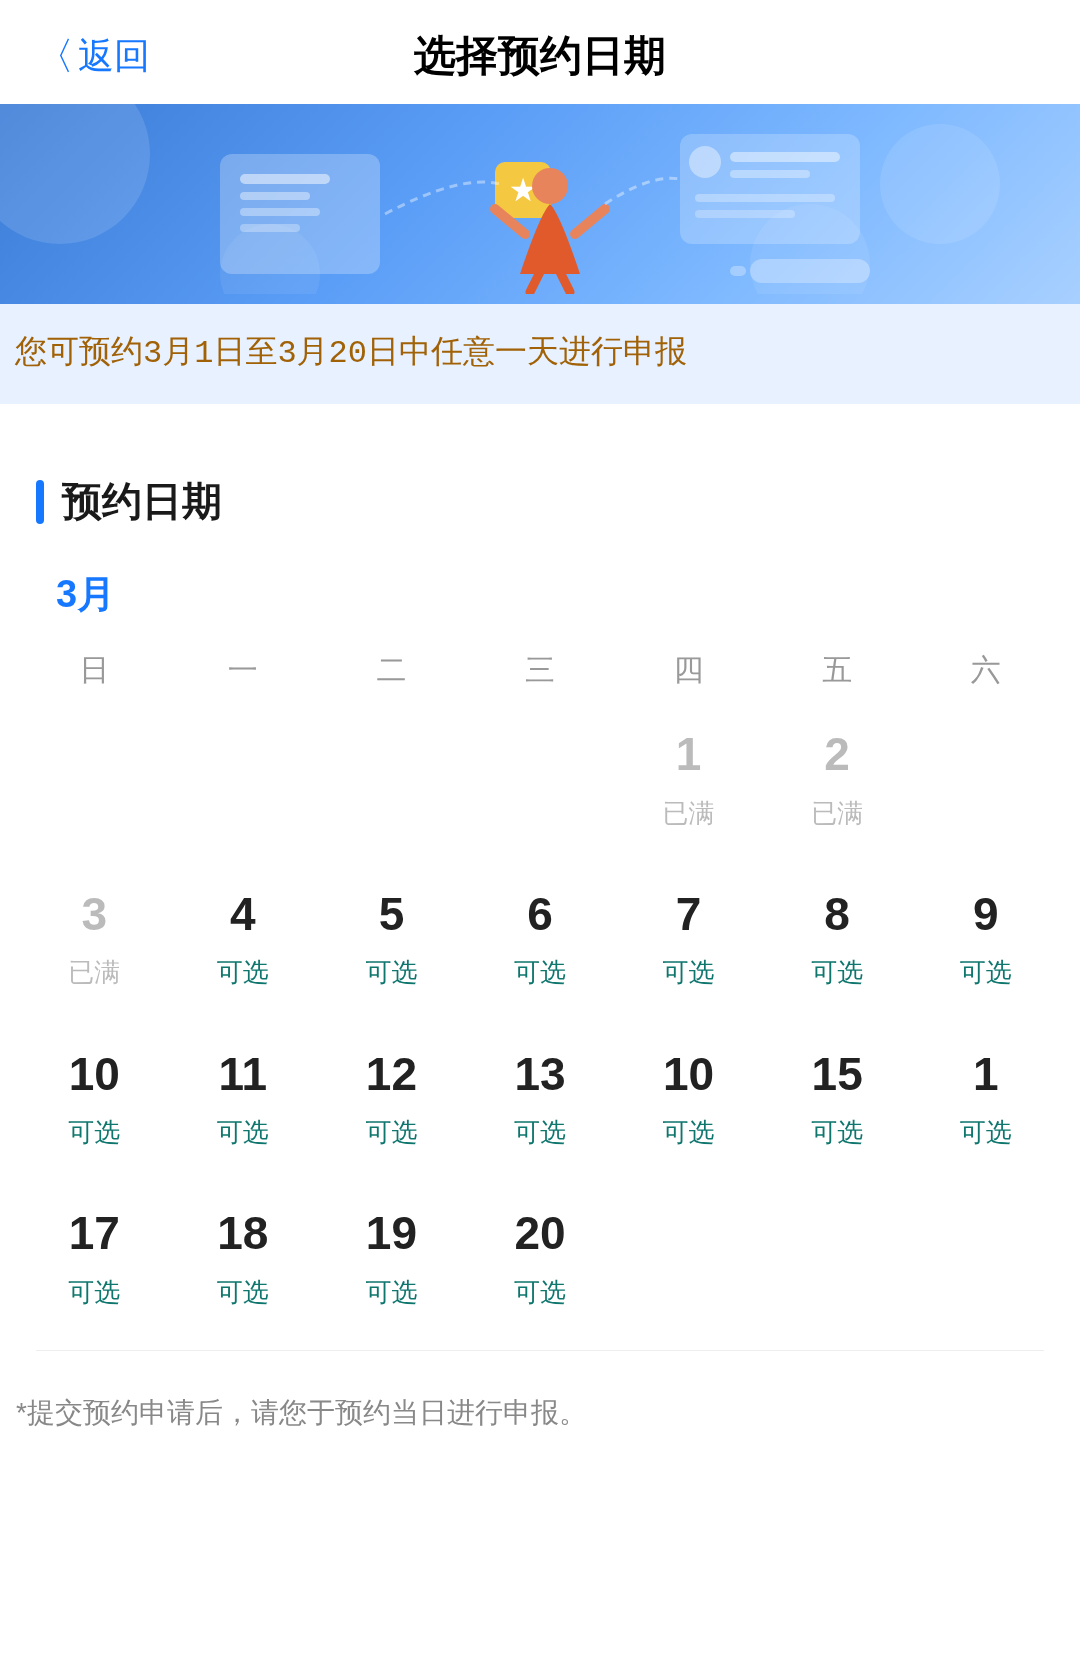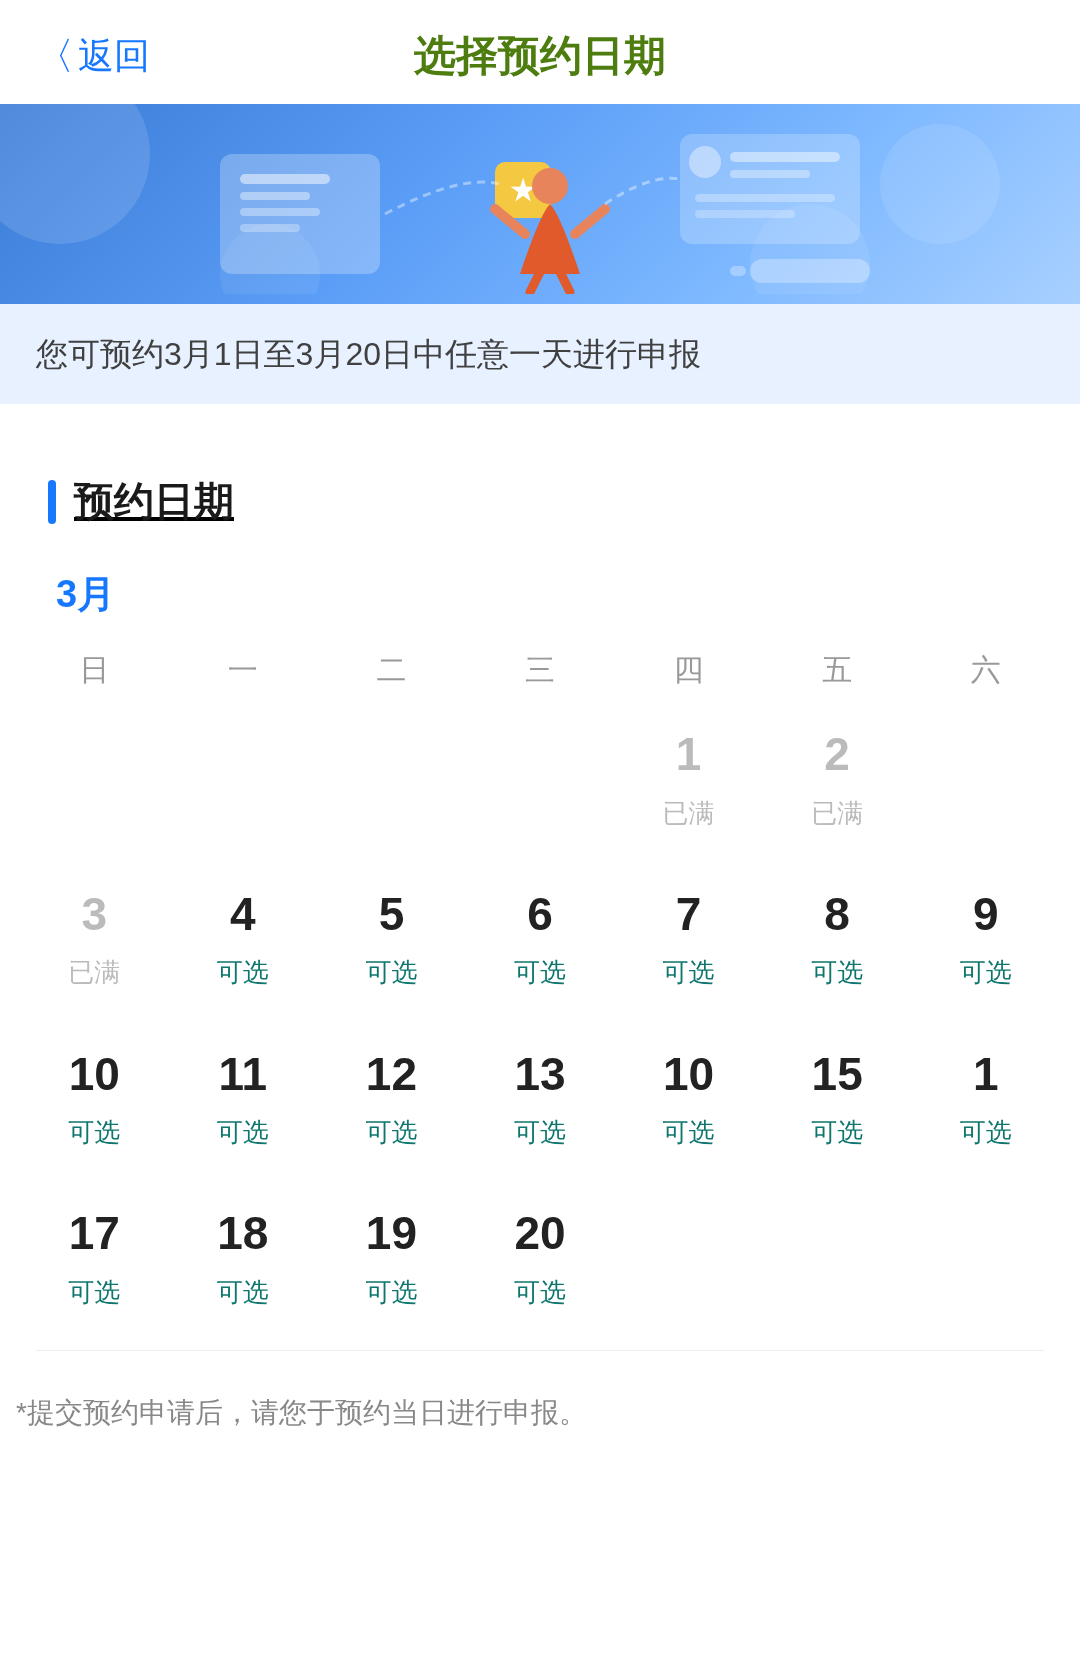--- a/index.html
+++ b/index.html
@@ -30,21 +30,21 @@
       font-size: 36px;
       cursor: pointer;
     }
     .back-chevron {
       font-size: 38px;
       margin-right: 4px;
     }
     .header-title {
       font-size: 42px;
       font-weight: 600;
-      color: #4d7c0f;
+      color: #000000;
     }
 
     
     .banner {
       width: 100%;
       height: 200px;
       background: linear-gradient(135deg, #3a7bd5 0%, #5b9ef7 40%, #7db8ff 70%, #a8d0ff 100%);
       position: relative;
       overflow: hidden;
       display: flex;
@@ -77,30 +77,30 @@
       position: absolute;
       top: 0; left: 0; right: 0; bottom: 0;
       display: flex;
       align-items: center;
       justify-content: center;
     }
 
     
     .notice-bar {
       background: #e8f1ff;
-      padding: 26px 36px;
+      padding: 26px 15px;
       font-size: 32px;
-      color: #404040;
+      color: #a16207;
       line-height: 1.5;
+      font-family: Liberation Mono, monospace;
     }
 
     
     .section {
-      padding: 40px 48px 0;
-      text-decoration: underline;
+      padding: 40px 36px 0;
     }
     .section-title {
       display: flex;
       align-items: center;
       font-size: 40px;
       font-weight: 700;
       color: #1a1a1a;
       margin-bottom: 30px;
     }
     .section-bar {

